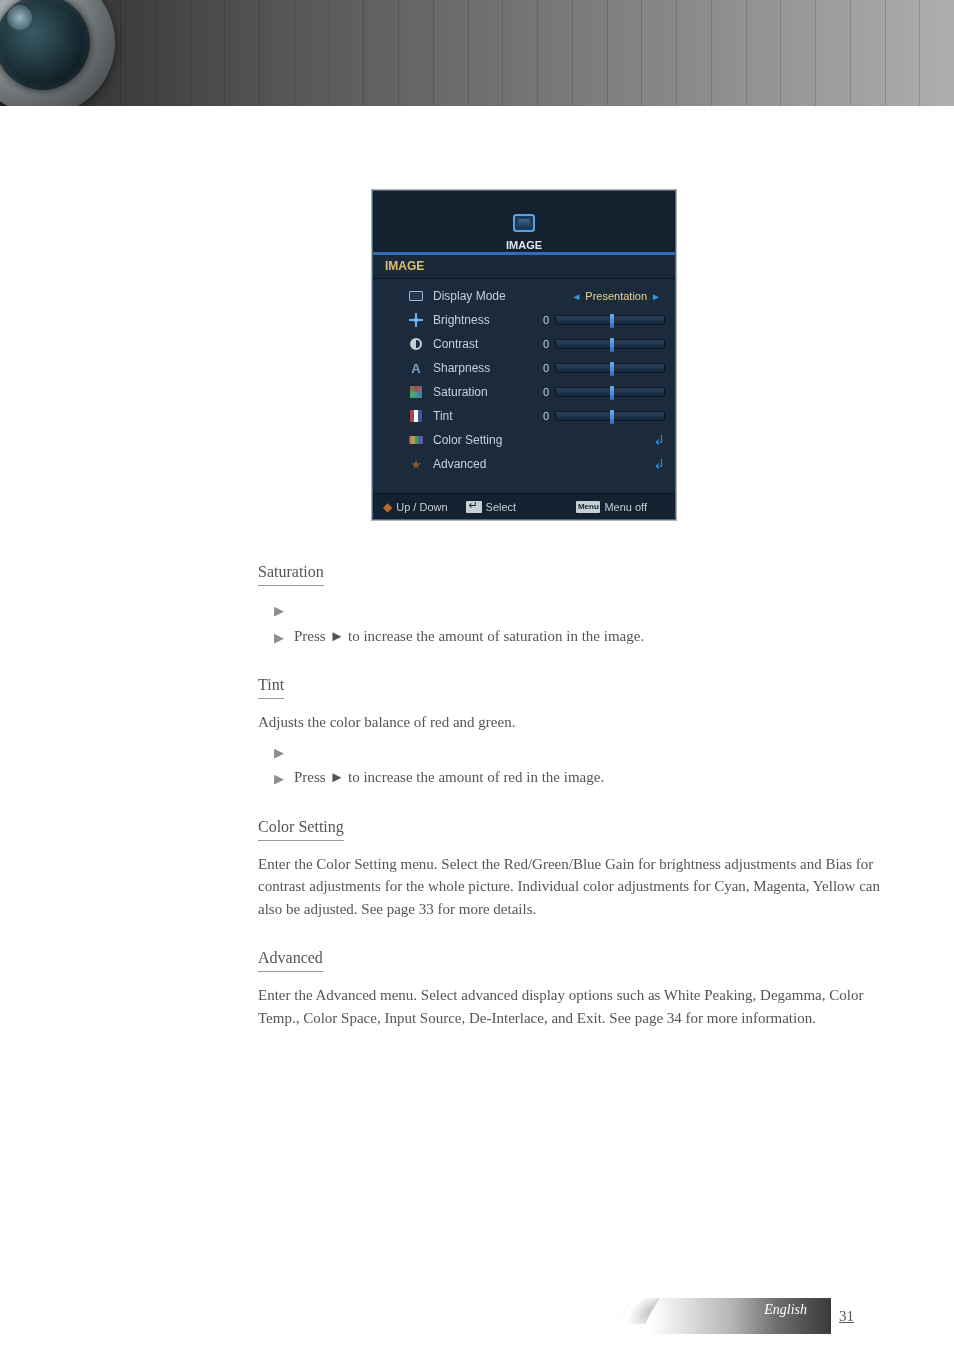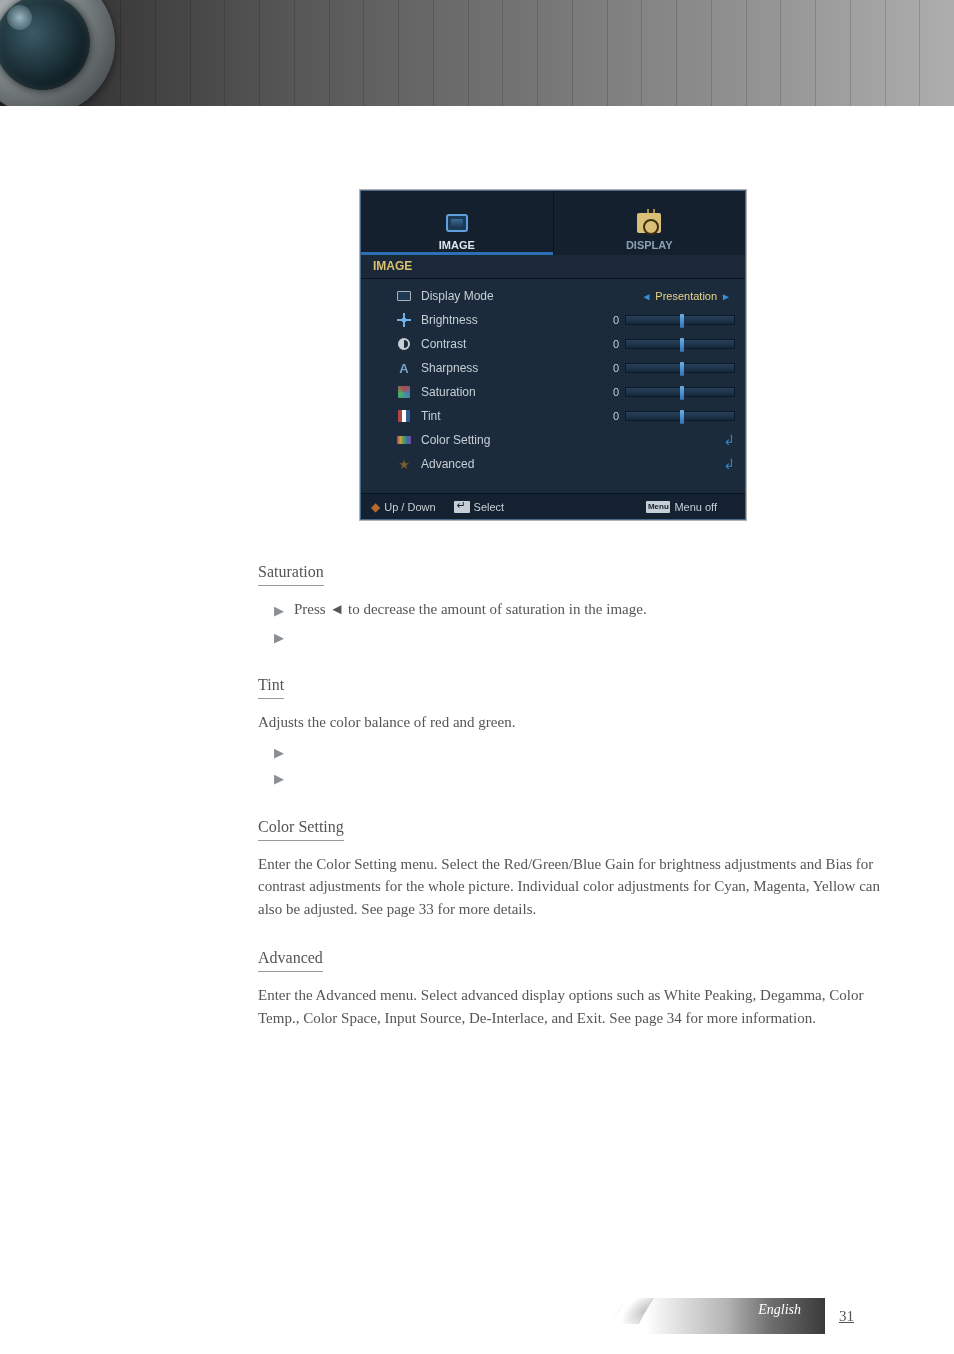--- a/index.html
+++ b/index.html
@@ -36,22 +36,22 @@
       box-shadow: inset 0 0 10px rgba(255,255,255,.15), 0 0 8px rgba(0,0,0,.7);
     }
     .lens-glass::after {
       content:""; position:absolute; left:12px; top:10px;
       width:25px; height:25px; border-radius:50%;
       background: radial-gradient(circle, rgba(200,230,240,.7), rgba(200,230,240,0));
     }
 
     
     .osd-wrap {
-      position:absolute; left:360px; top:190px;
-      width:386px; height:330px;
+      position:absolute; left:372px; top:190px;
+      width:304px; height:330px;
       background:#1c2b3b;
       border:1px solid #4a6a8a;
       font-family: Arial, sans-serif;
       color:#bfc8d0;
       font-size:13px;
       box-shadow: 0 0 0 1px rgba(0,0,0,.3);
       filter: blur(.2px);
     }
     .osd-tabs {
       display:flex; height:64px;
@@ -185,21 +185,21 @@
       content:""; position:absolute; left:-26px; top:0; width:26px; height:26px;
       border-top-right-radius:0; border-bottom-right-radius:0;
       background: radial-gradient(circle at 100% 50%, rgba(170,170,170,.7) 0%, rgba(170,170,170,0) 70%);
       border-right:1px solid rgba(120,120,120,.4);
       transform: skewX(-30deg);
     }
     .foot-label {
       position:absolute; right:24px; top:4px; color:#fff;
       font-family: Georgia, serif; font-style:italic; font-size:14px;
     }
-    .foot-page { margin-left:14px; font-size:15px; color:#555;text-decoration:underline; }
+    .foot-page { margin-left:8px; font-size:15px; color:#555;text-decoration:underline; }
 
   </style>
 </head>
 <body>
 
 <div class="top-banner">
   <div class="banner-cols">
     <span></span>
       <span></span>
       <span></span>
@@ -231,26 +231,20 @@
 
 <div class="osd-wrap">
 
   <div class="osd-tabs">
     <div class="osd-tab active">
       <div class="tab-ico">
           <div class="ico-image"></div>
         </div>
       <span>IMAGE</span>
       <div class="tab-underline"></div>
-    </div>
-    <div class="osd-tab">
-      <div class="tab-ico">
-          <div class="ico-display"></div>
-        </div>
-      <span>DISPLAY</span>
     </div>
   </div>
 
   <div class="osd-sectitle">IMAGE</div>
 
   <div class="osd-body">
     <div class="osd-row">
       <div class="row-ico">
           <div class="ri-screen"></div>
         </div>
@@ -332,35 +326,36 @@
     </div>
   </div>
 </div>
 
 <div class="page-body">
 
   <div class="sect">
     <div class="sect-title">Saturation</div>
     <div class="bullet-line">
       <span class="bullet-arrow">▶</span>
-      <span>Press ◄ to decrease the amount of saturation in the image.</span>
     </div>
     <div class="bullet-line">
       <span class="bullet-arrow">▶</span>
+      <span>Press ► to increase the amount of saturation in the image.</span>
     </div>
   </div>
 
   <div class="sect">
     <div class="sect-title">Tint</div>
     <div class="sect-desc">Adjusts the color balance of red and green.</div>
     <div class="bullet-line">
       <span class="bullet-arrow">▶</span>
     </div>
     <div class="bullet-line">
       <span class="bullet-arrow">▶</span>
+      <span>Press ► to increase the amount of red in the image.</span>
     </div>
   </div>
 
   <div class="sect">
     <div class="sect-title">Color Setting</div>
     <div class="sect-desc">Enter the Color Setting menu. Select the Red/Green/Blue Gain for brightness adjustments and Bias for contrast adjustments for the whole picture. Individual color adjustments for Cyan, Magenta, Yellow can also be adjusted. See page 33 for more details.</div>
   </div>
 
   <div class="sect">
     <div class="sect-title">Advanced</div>

